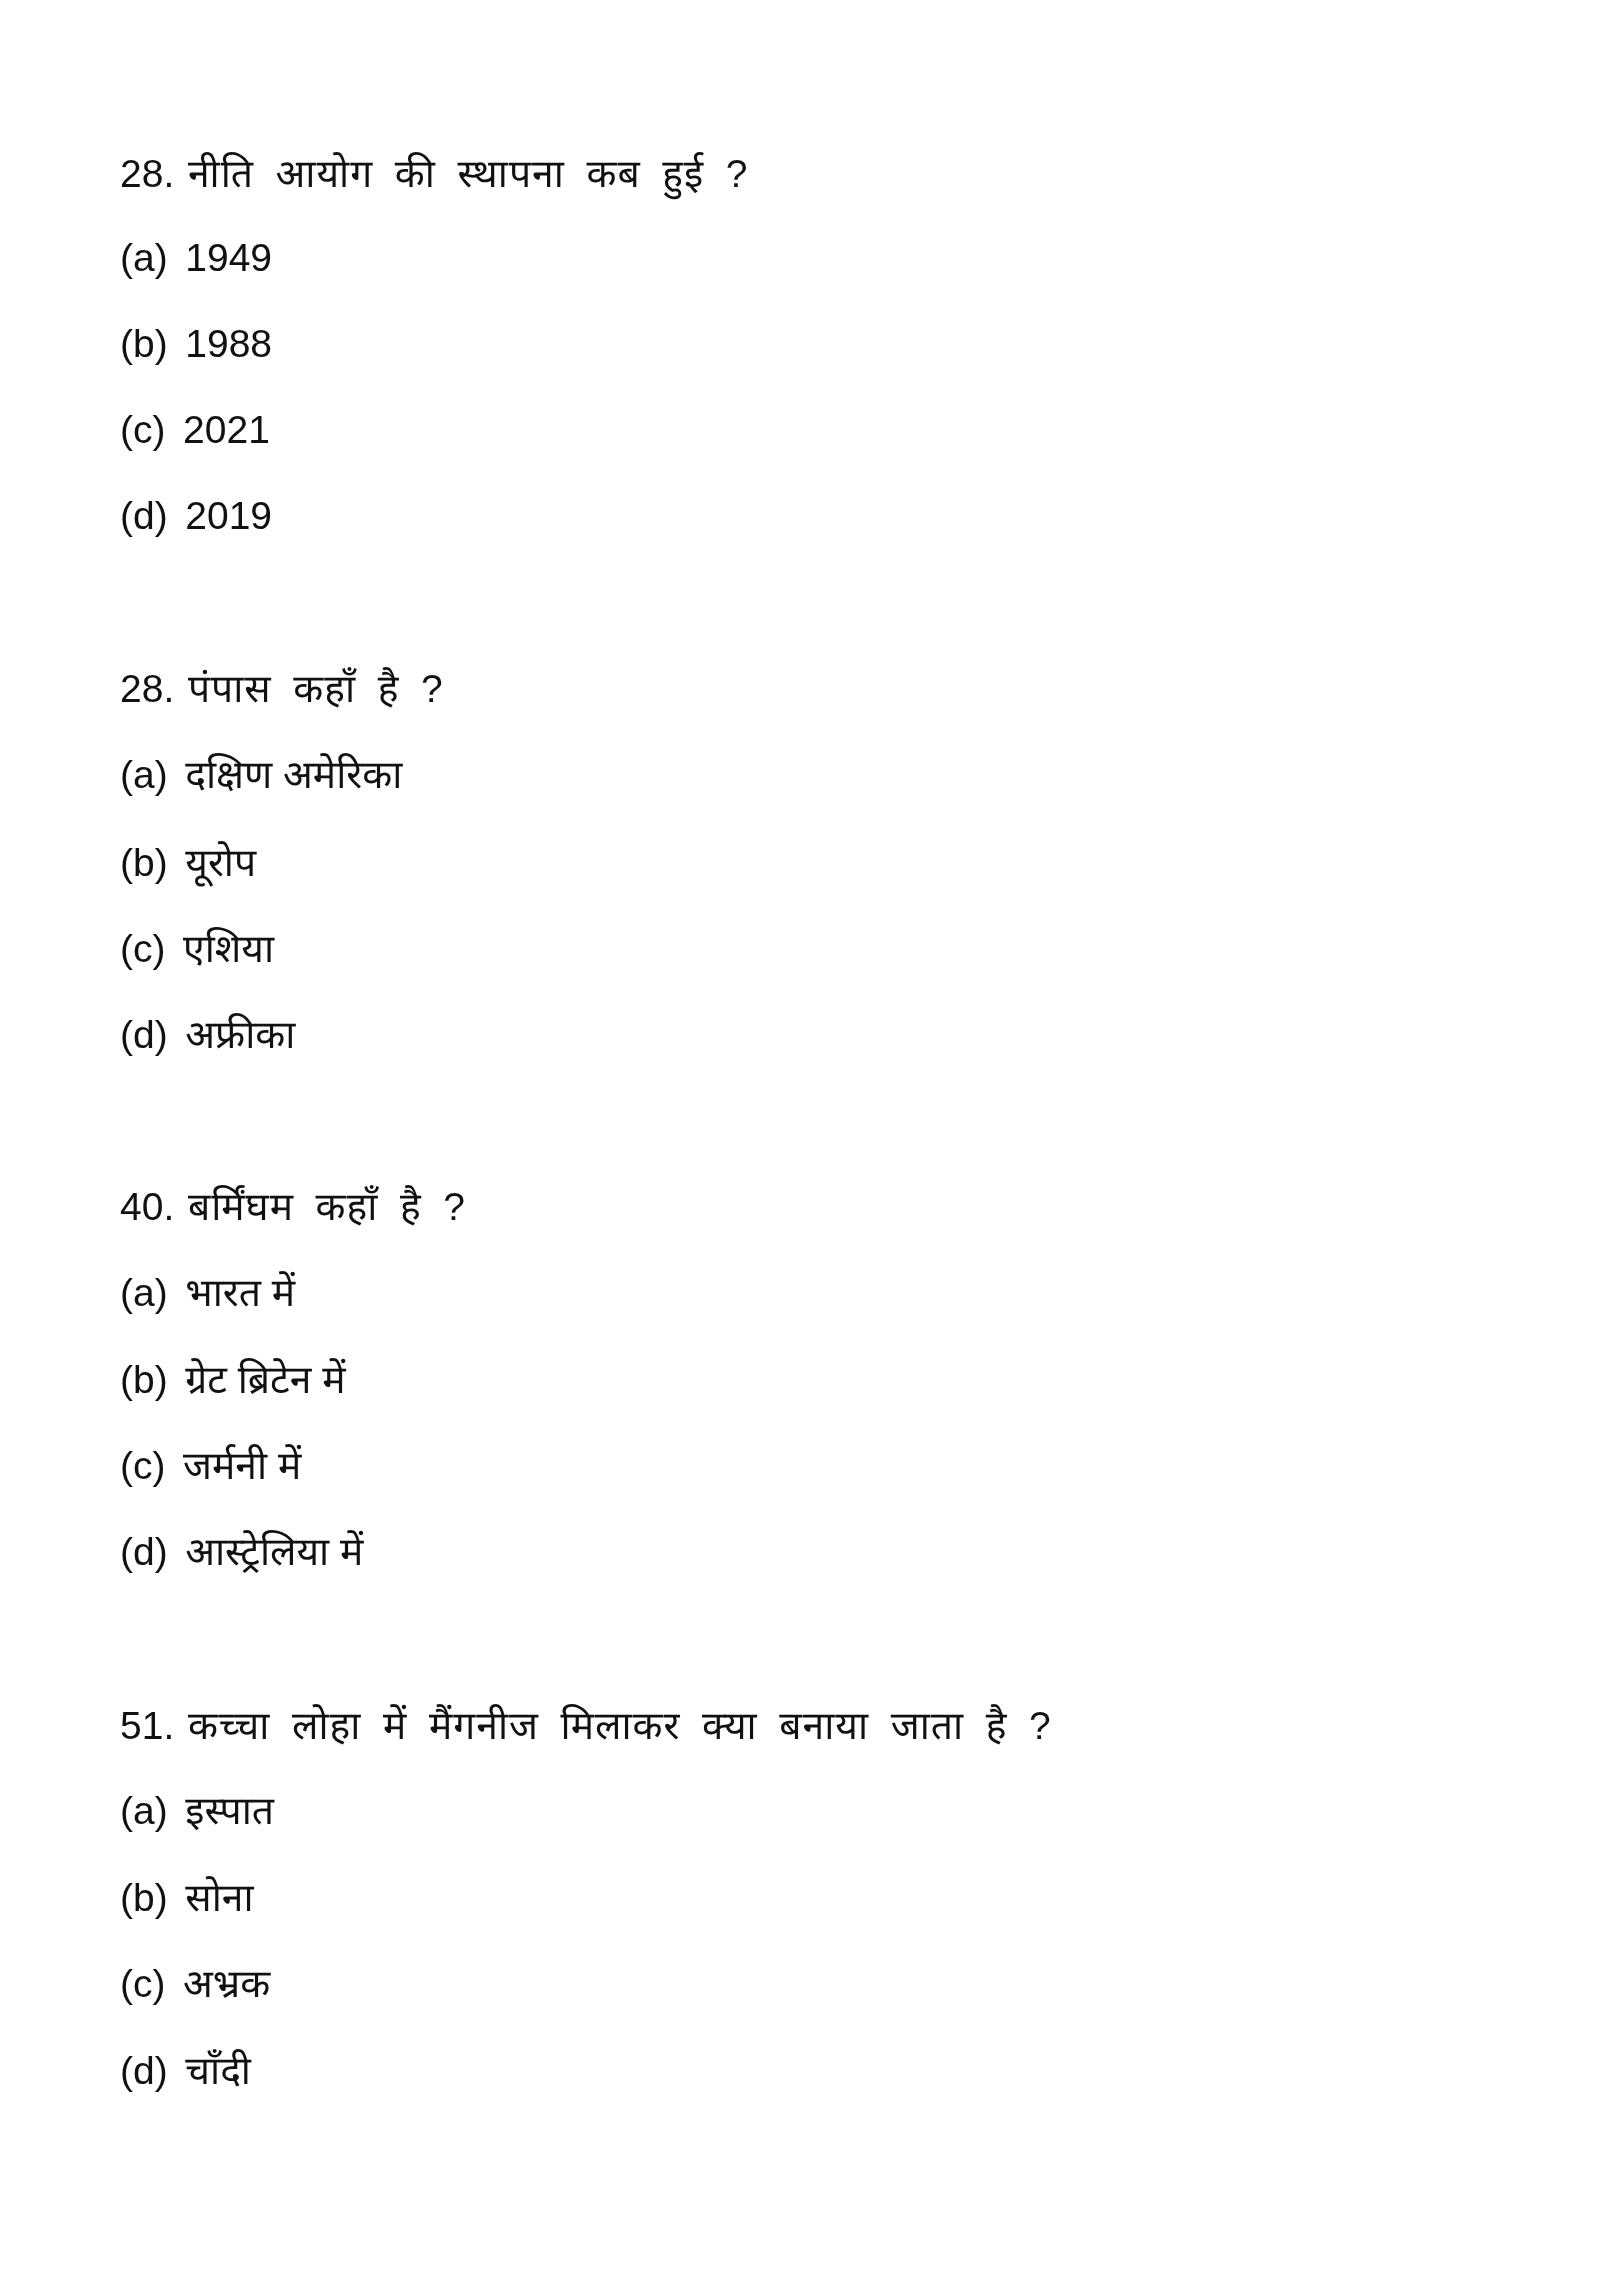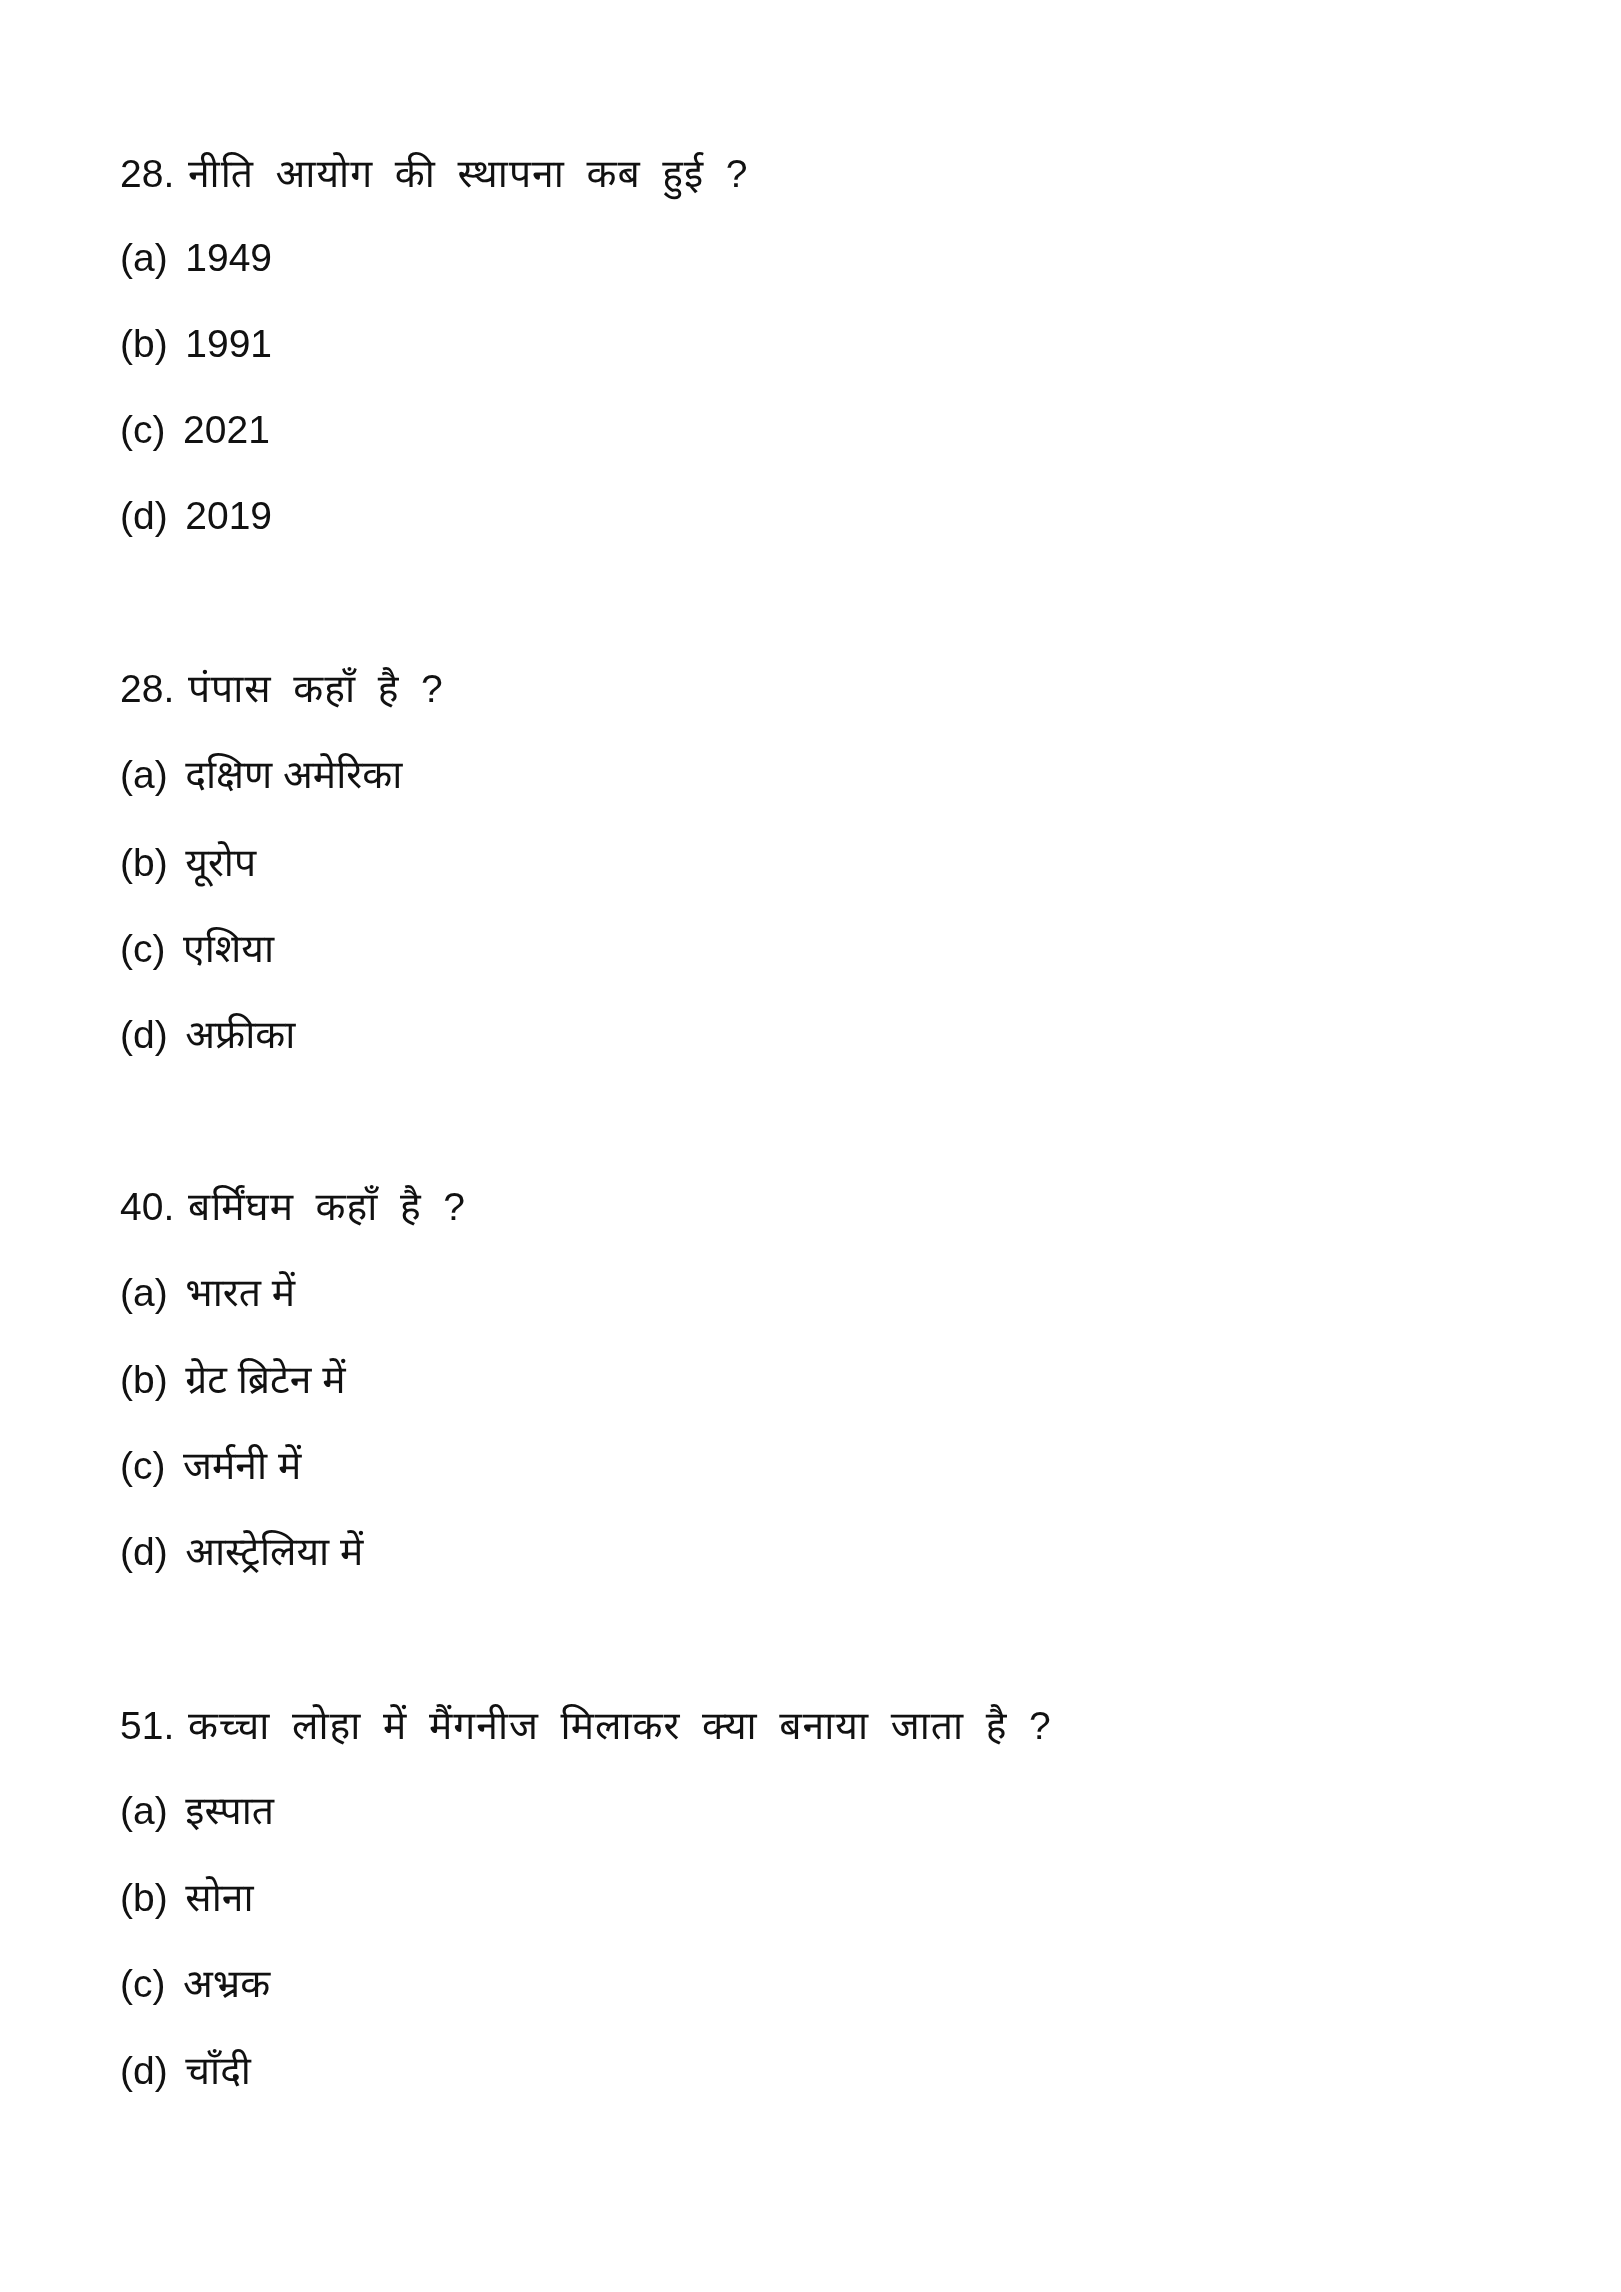--- a/index.html
+++ b/index.html
@@ -11,21 +11,21 @@
   .q-text { letter-spacing:1px; word-spacing:9.8px; }
 </style>
 </head>
 <body>
 
 <div>
   <div class="line" style="top:173px">
     <span class="num">28.</span><span class="q-text">नीति आयोग की स्थापना कब हुई ?</span>
   </div>
   <div class="line" style="top:257px"><span class="opt-label">(a)</span><span>1949</span></div>
-  <div class="line" style="top:343px"><span class="opt-label">(b)</span><span>1991</span></div>
+  <div class="line" style="top:343px"><span class="opt-label">(b)</span><span>1988</span></div>
   <div class="line" style="top:429px"><span class="opt-label">(c)</span><span>2021</span></div>
   <div class="line" style="top:515px"><span class="opt-label">(d)</span><span>2019</span></div>
 </div>
 
 <div>
   <div class="line" style="top:688px">
     <span class="num">28.</span><span class="q-text">पंपास कहाँ है ?</span>
   </div>
   <div class="line" style="top:774px"><span class="opt-label">(a)</span><span>दक्षिण अमेरिका</span></div>
   <div class="line" style="top:862px"><span class="opt-label">(b)</span><span>यूरोप</span></div>

